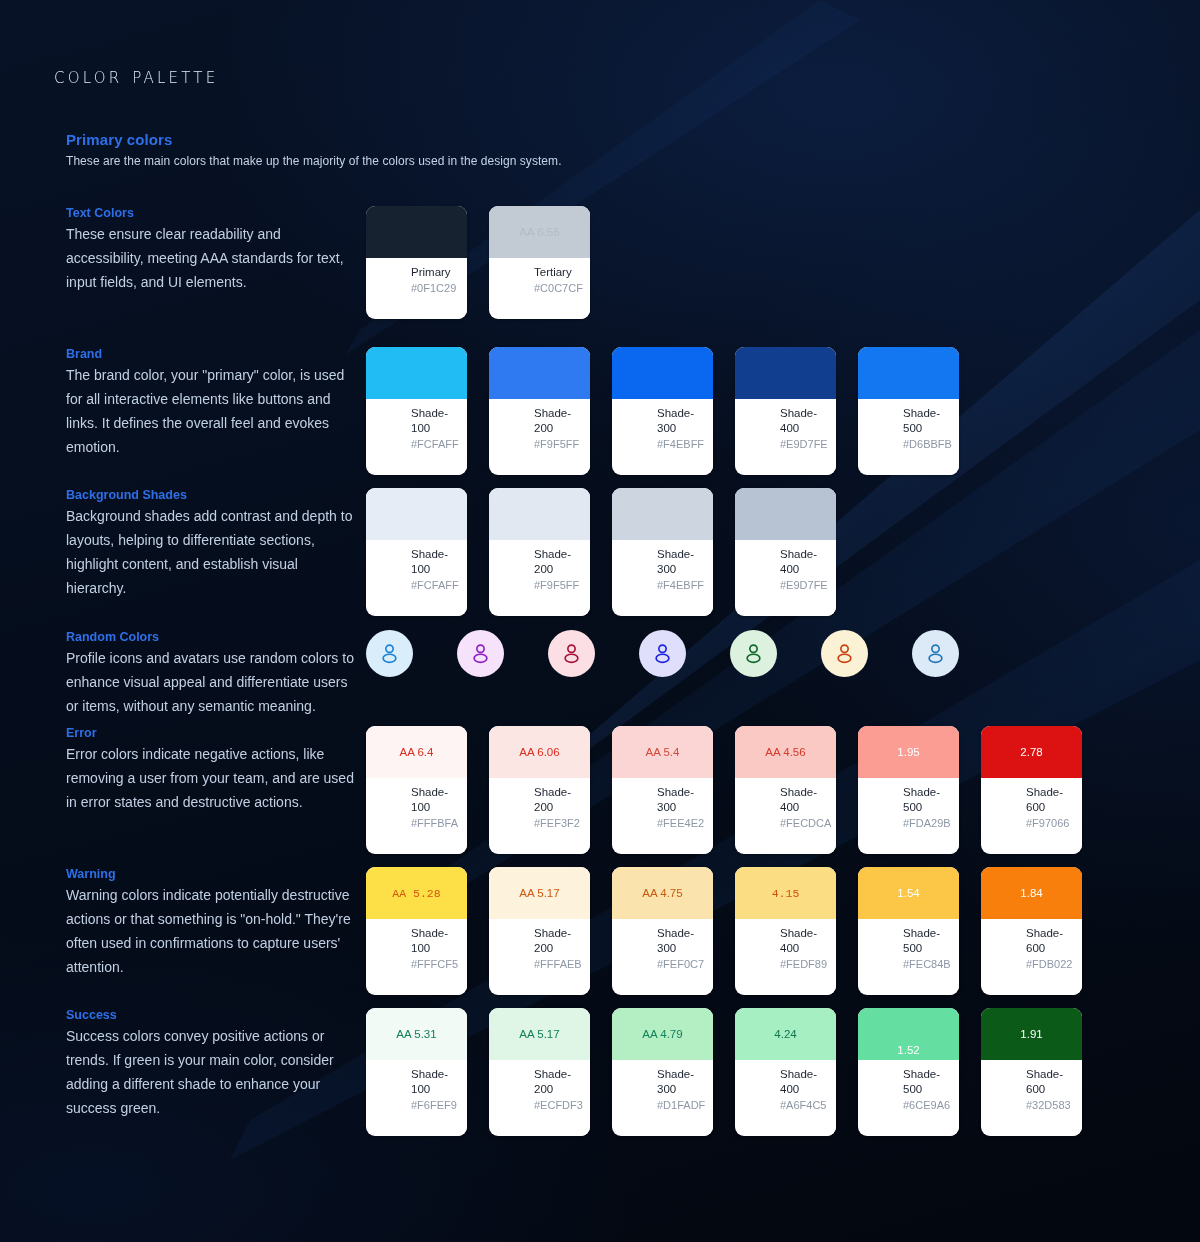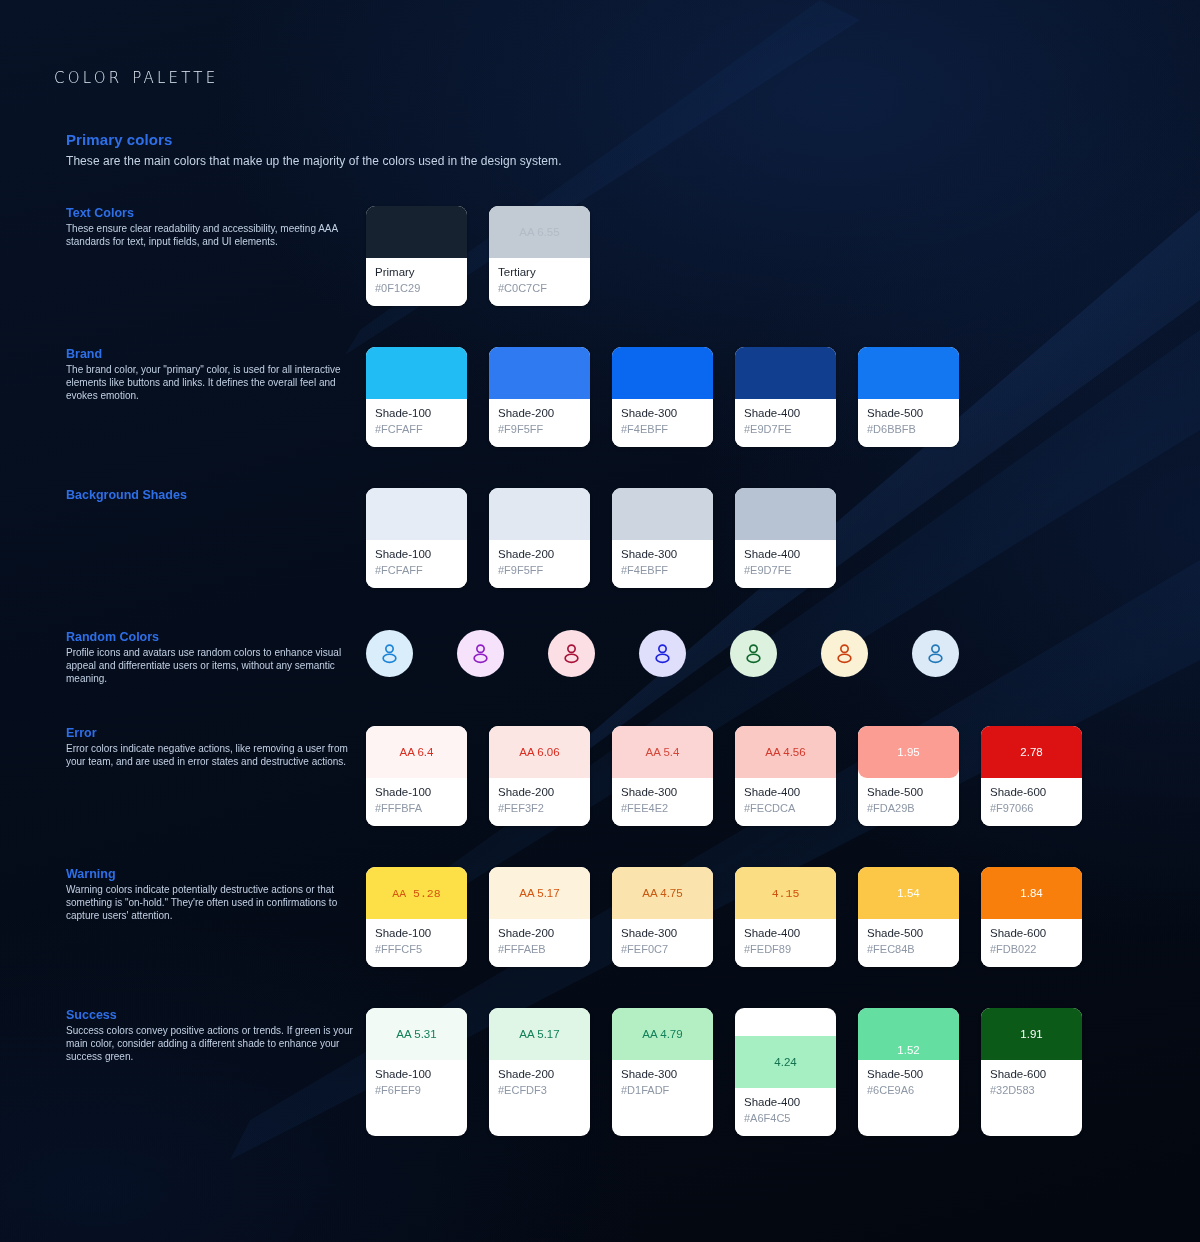--- a/index.html
+++ b/index.html
@@ -65,43 +65,43 @@
   
   .row { position: absolute; left: 0; width: 1200px; }
   .row-desc { position: absolute; left: 66px; top: 0; width: 290px; }
   .row-name {
     font-size: 12.5px;
     font-weight: bold;
     color: #2e6fe8;
     margin-bottom: 2px;
   }
   .row-text {
-    font-size: 10px;
-    line-height: 13px;
+    font-size: 14px;
+    line-height: 24px;
     color: #c2d0e4;
   }
   .cards { position: absolute; top: 0; left: 366px; display: flex; gap: 22px; }
 
   
   .card {
     width: 101px;
     border-radius: 9px;
     overflow: hidden;
     background: #fff;
     box-shadow: 0 1px 3px rgba(0,0,0,.35);
   }
   .chip {
     height: 52px;
     display: flex;
     align-items: center;
     justify-content: center;
     font-size: 11.5px;
     font-weight: 500;
   }
-  .card-body { padding: 7px 9px 10px 9px; background: #fff; }
+  .card-body { padding: 7px 9px 23px 9px; background: #fff; margin-left: 36px; }
   .card-label { font-size: 11.5px; color: #1d2430; line-height: 15px; }
   .card-hex { font-size: 11px; color: #8d97a5; line-height: 15px; margin-top: 1px; }
 
   
   .avatars { position: absolute; top: 0; left: 366px; display: flex; gap: 44px; }
   .avatar {
     width: 47px;
     height: 47px;
     border-radius: 50%;
     display: flex;
@@ -204,20 +204,21 @@
             <div class="card-body">
               <div class="card-label">Shade-500</div>
               <div class="card-hex">#D6BBFB</div>
             </div>
           </div>
         </div>
       </div>
       <div class="row" style="top: 488px;">
         <div class="row-desc">
           <div class="row-name">Background Shades</div>
+          <div class="row-text">Background shades add contrast and depth to layouts, helping to differentiate sections, highlight content, and establish visual hierarchy.</div>
         </div>
         <div class="cards">
           <div class="card">
             <div class="chip" style="background: rgb(230, 236, 245);"></div>
             <div class="card-body">
               <div class="card-label">Shade-100</div>
               <div class="card-hex">#FCFAFF</div>
             </div>
           </div>
           <div class="card">
@@ -329,21 +330,21 @@
           <div class="card">
             <div class="chip" style="background: rgb(251, 201, 196);">
               <span style="color: rgb(209, 58, 44);">AA 4.56</span>
             </div>
             <div class="card-body">
               <div class="card-label">Shade-400</div>
               <div class="card-hex">#FECDCA</div>
             </div>
           </div>
           <div class="card">
-            <div class="chip" style="background: rgb(251, 157, 147); border-radius: 9px;">
+            <div class="chip" style="background: rgb(251, 157, 147);">
               <span style="color: rgb(255, 255, 255);">1.95</span>
             </div>
             <div class="card-body">
               <div class="card-label">Shade-500</div>
               <div class="card-hex">#FDA29B</div>
             </div>
           </div>
           <div class="card">
             <div class="chip" style="background: rgb(220, 18, 18);">
               <span style="color: rgb(255, 255, 255);">2.78</span>
@@ -444,21 +445,21 @@
           <div class="card">
             <div class="chip" style="background: rgb(180, 239, 196);">
               <span style="color: rgb(18, 128, 90);">AA 4.79</span>
             </div>
             <div class="card-body">
               <div class="card-label">Shade-300</div>
               <div class="card-hex">#D1FADF</div>
             </div>
           </div>
           <div class="card">
-            <div class="chip" style="background: rgb(165, 239, 194); margin-top: 28px;">
+            <div class="chip" style="background: rgb(165, 239, 194);">
               <span style="color: rgb(21, 114, 79);">4.24</span>
             </div>
             <div class="card-body">
               <div class="card-label">Shade-400</div>
               <div class="card-hex">#A6F4C5</div>
             </div>
           </div>
           <div class="card">
             <div class="chip" style="background: rgb(100, 223, 161);">
               <span style="color: rgb(255, 255, 255); margin-top: 32px;">1.52</span>

